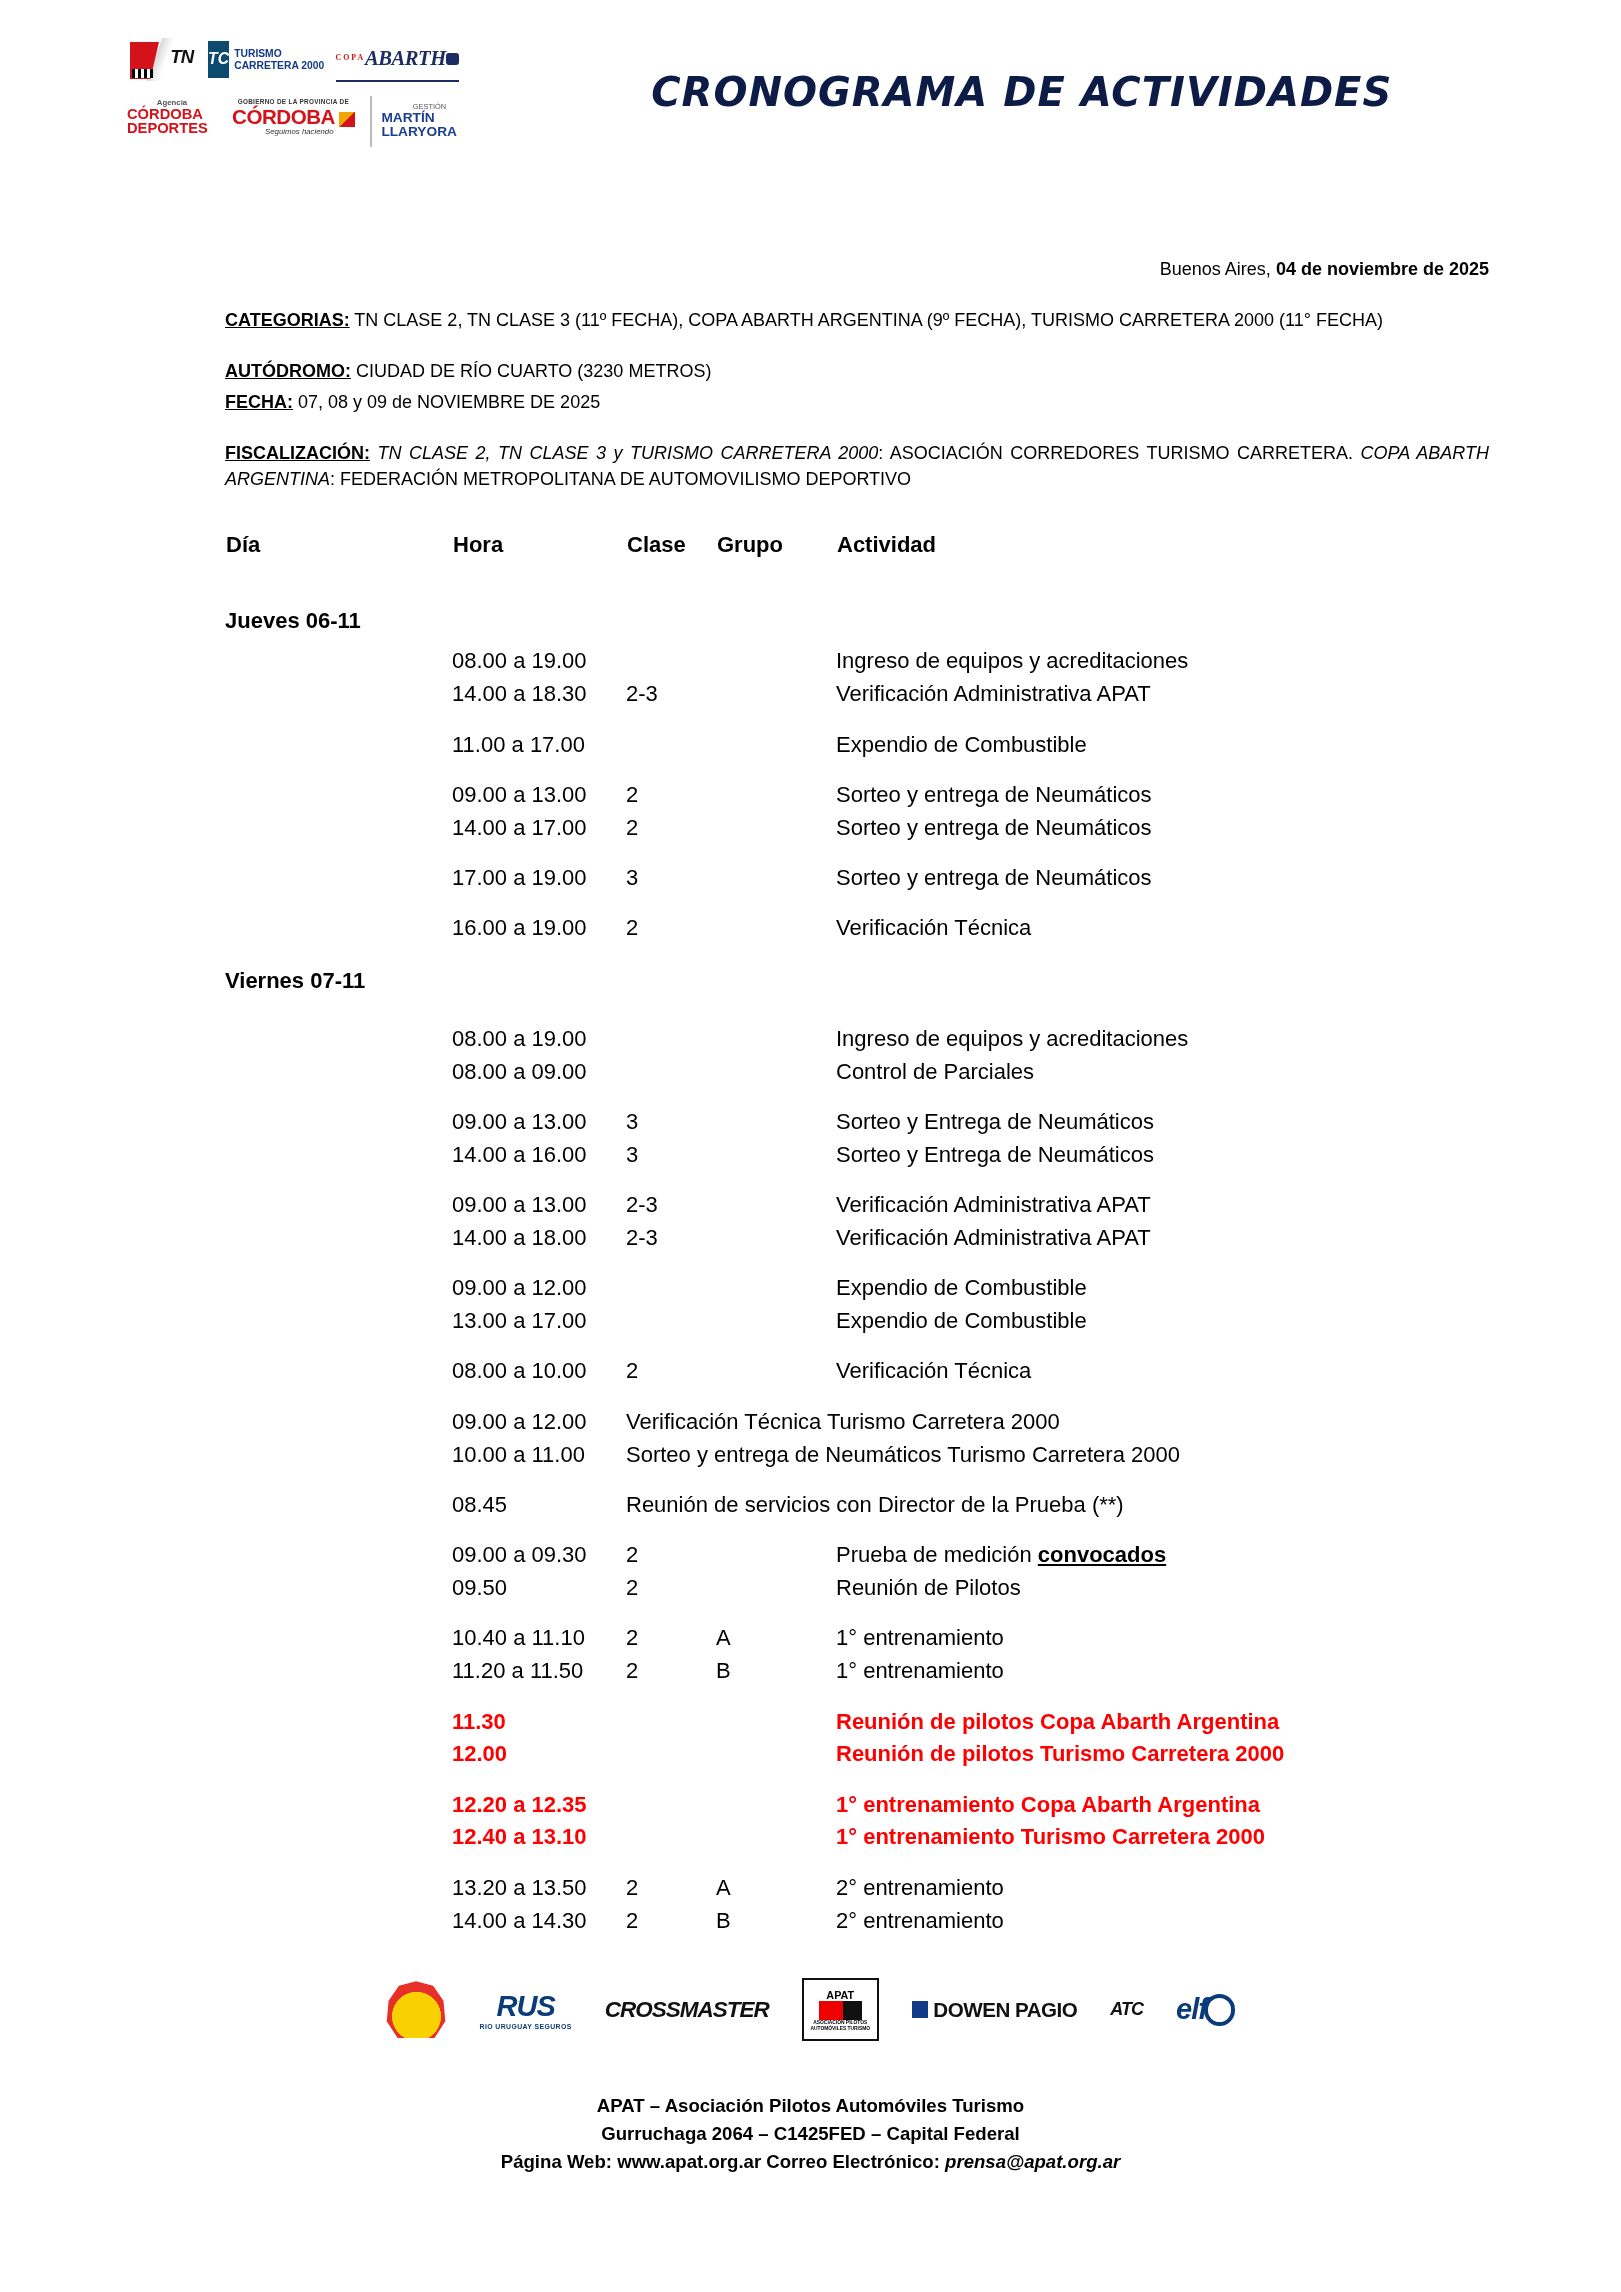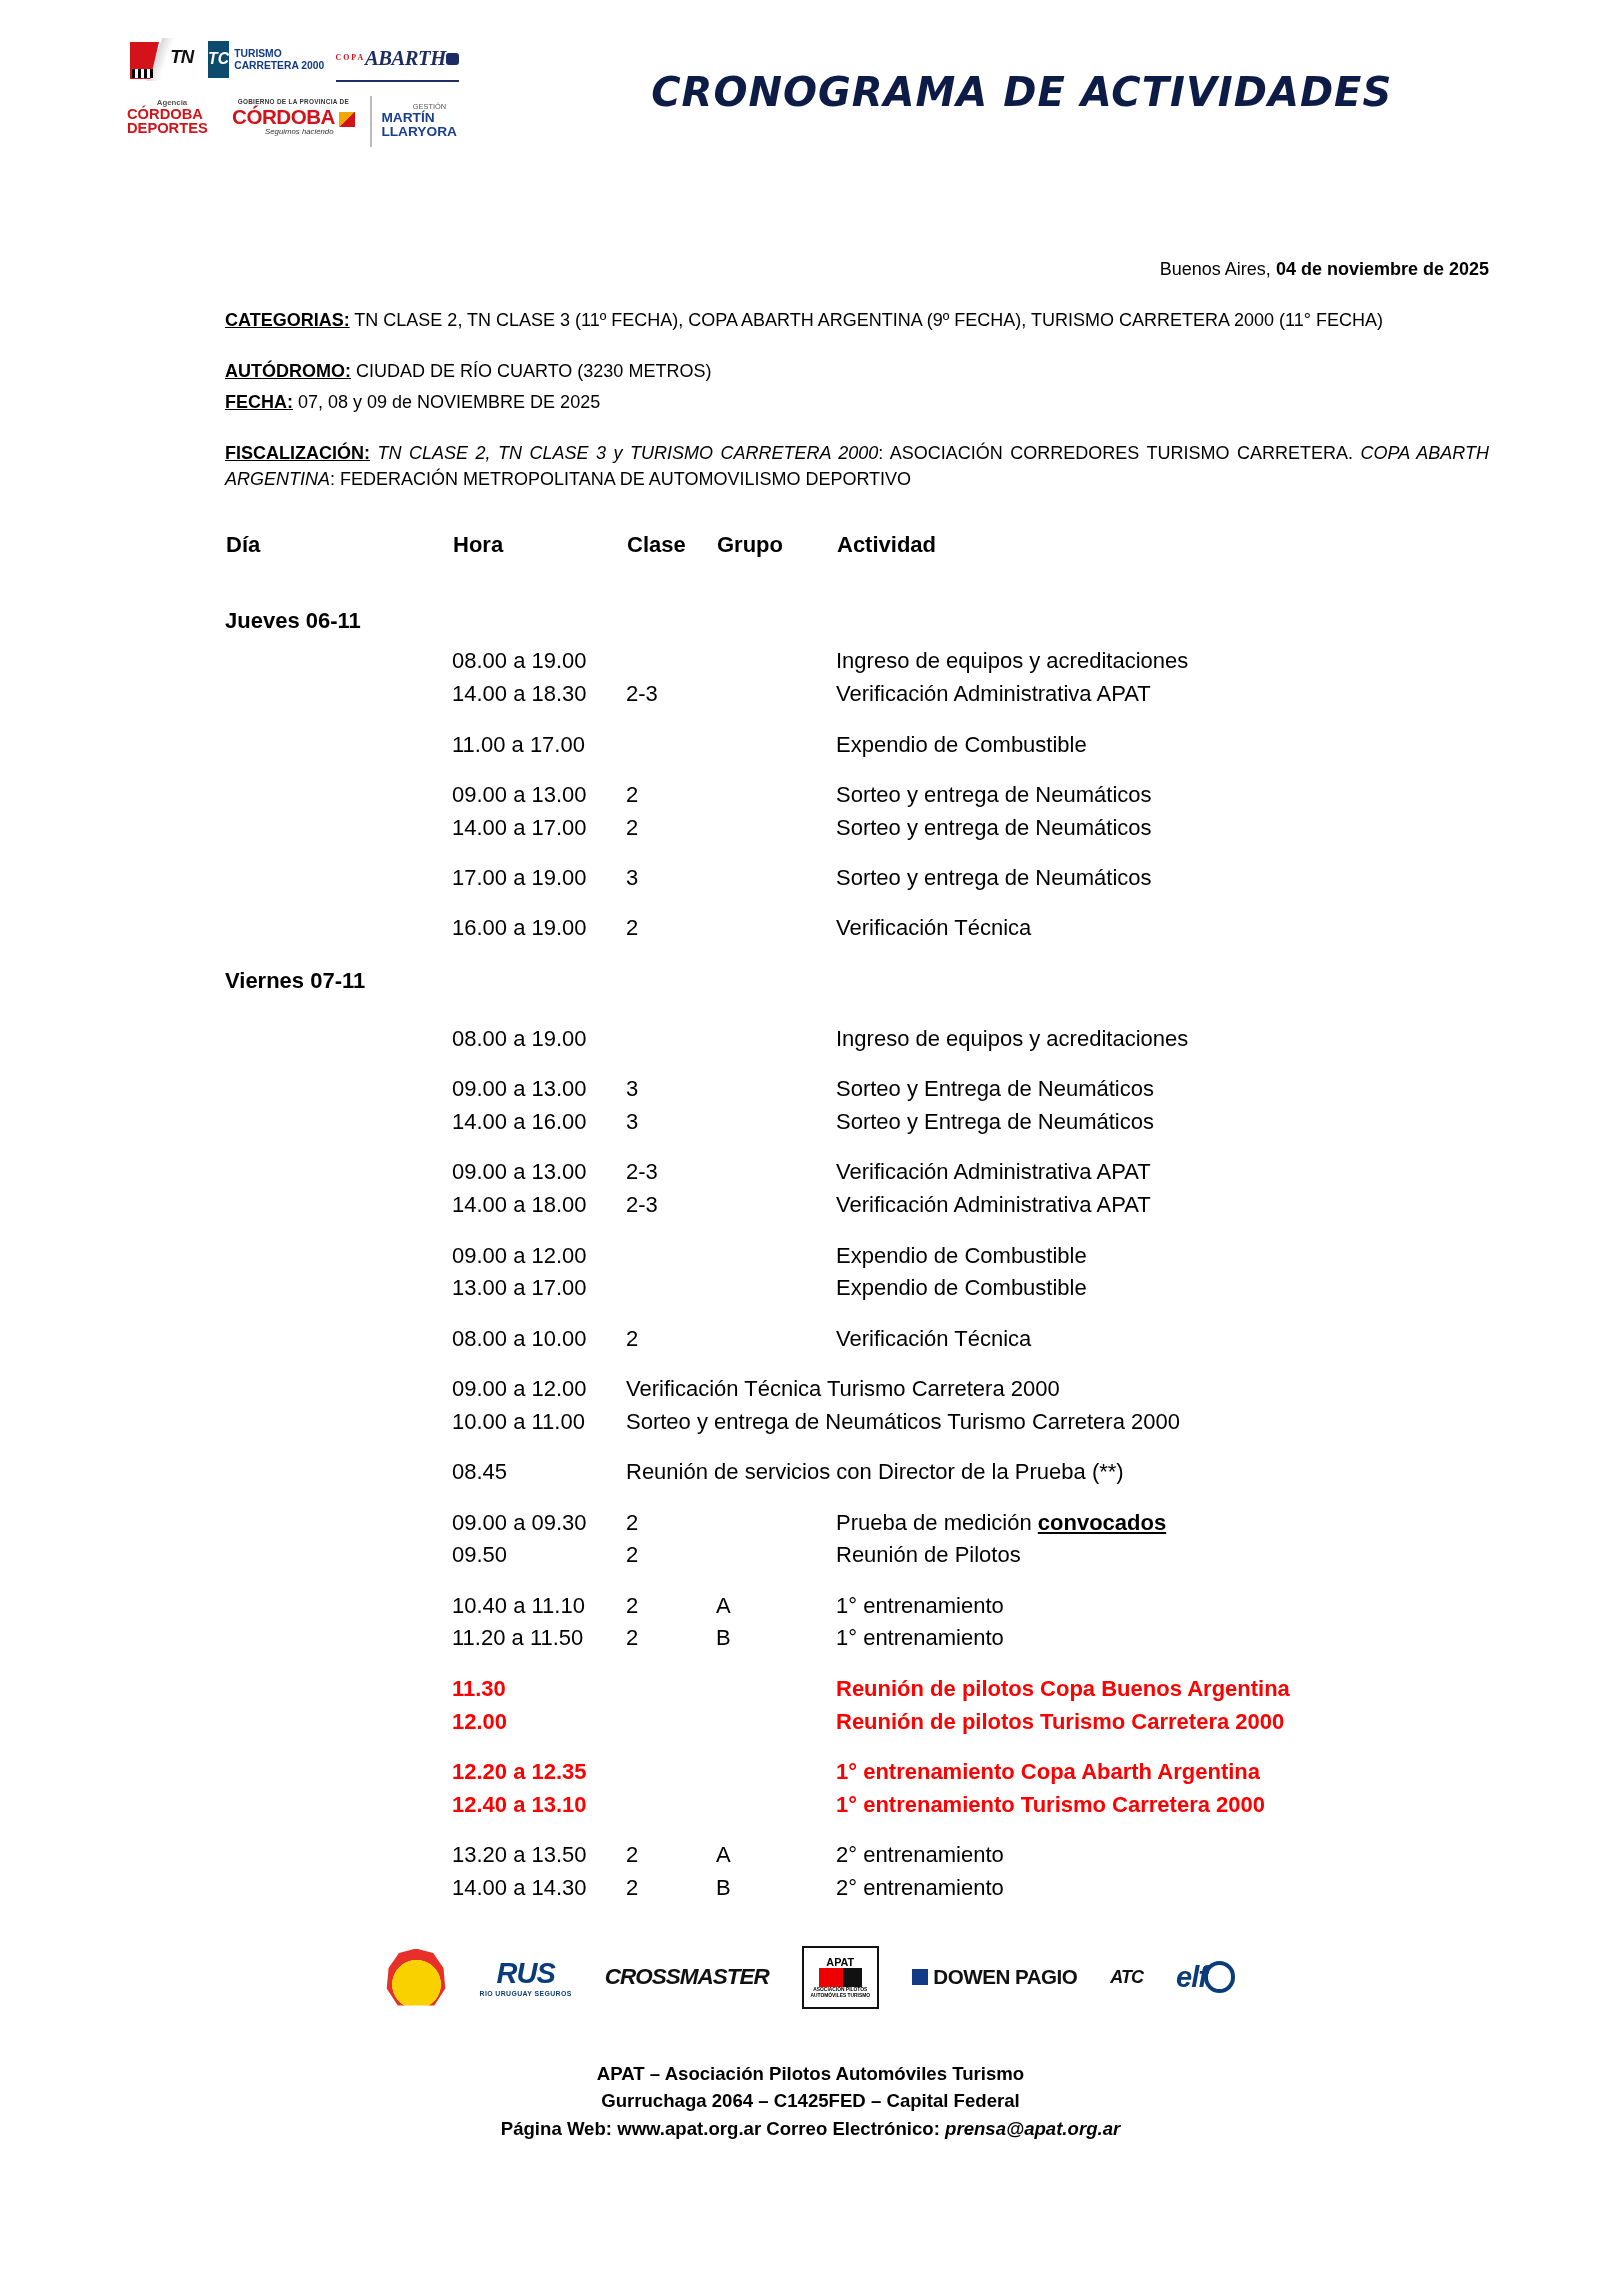--- a/index.html
+++ b/index.html
@@ -444,20 +444,27 @@
             <td></td>
             <td></td>
           </tr>
           <tr>
             <td></td>
             <td>08.00 a 19.00</td>
             <td></td>
             <td></td>
             <td>Ingreso de equipos y acreditaciones</td>
           </tr>
+          <tr>
+            <td></td>
+            <td>08.00 a 09.00</td>
+            <td></td>
+            <td></td>
+            <td>Control de Parciales</td>
+          </tr>
           <tr class="gap">
             <td></td>
             <td></td>
             <td></td>
             <td></td>
             <td></td>
           </tr>
           <tr>
             <td></td>
             <td>09.00 a 13.00</td>
@@ -604,21 +611,21 @@
             <td></td>
             <td></td>
             <td></td>
             <td></td>
           </tr>
           <tr class="red">
             <td></td>
             <td>11.30</td>
             <td></td>
             <td></td>
-            <td>Reunión de pilotos Copa Buenos Argentina</td>
+            <td>Reunión de pilotos Copa Abarth Argentina</td>
           </tr>
           <tr class="red">
             <td></td>
             <td>12.00</td>
             <td></td>
             <td></td>
             <td>Reunión de pilotos Turismo Carretera 2000</td>
           </tr>
           <tr class="gap">
             <td></td>

